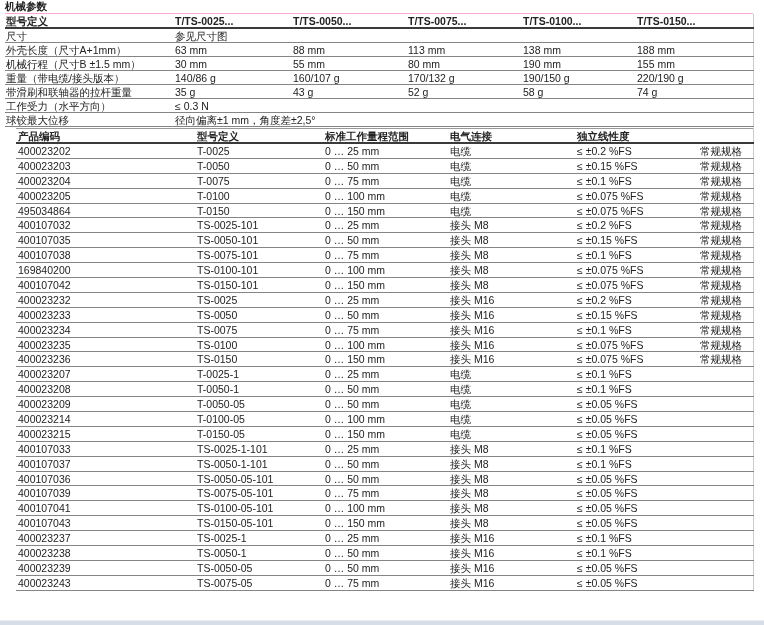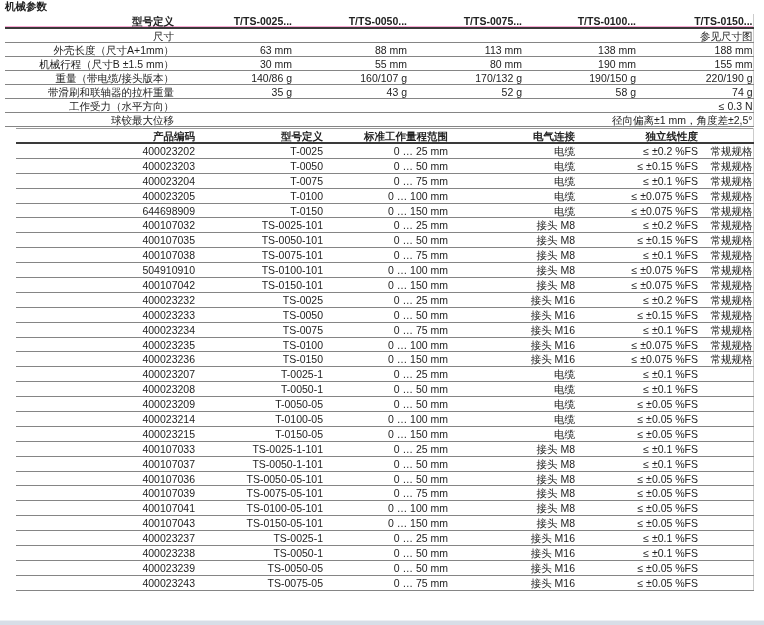--- a/index.html
+++ b/index.html
@@ -4,23 +4,23 @@
 <style>
   html,body{margin:0;padding:0;}
   body{
     width:764px;height:625px;position:relative;background:#ffffff;overflow:hidden;
     font-family:"Liberation Sans","DejaVu Sans",sans-serif;color:#222222;
     -webkit-font-smoothing:antialiased;
   }
   .sec-title{
     position:absolute;left:5px;top:0;width:748px;height:12px;
     font-size:10.5px;font-weight:bold;line-height:12px;
-    border-bottom:1px solid #f9a8d4;padding-bottom:14px;
-  }
-  table{border-collapse:collapse;table-layout:fixed;text-align:right;}
+    border-bottom:1px solid #f9a8d4;padding-bottom:1px;
+  }
+  table{border-collapse:collapse;table-layout:fixed;}
   #mech-table{
     position:absolute;left:5px;top:14px;width:748px;
     border-right:1px solid #cccccc;
   }
   #mech-table td{
     font-size:10.5px;line-height:12px;vertical-align:top;
     padding:1px 0 0 1px;overflow:hidden;white-space:nowrap;
   }
   #mech-table thead td{
     font-weight:bold;height:11px;border-bottom:2px solid #3a3a3a;
@@ -165,21 +165,21 @@
       </tr>
       <tr>
         <td>400023205</td>
         <td>T-0100</td>
         <td>0 … 100 mm</td>
         <td>电缆</td>
         <td>≤ ±0.075 %FS</td>
         <td>常规规格</td>
       </tr>
       <tr>
-        <td>644698909</td>
+        <td>495034864</td>
         <td>T-0150</td>
         <td>0 … 150 mm</td>
         <td>电缆</td>
         <td>≤ ±0.075 %FS</td>
         <td>常规规格</td>
       </tr>
       <tr>
         <td>400107032</td>
         <td>TS-0025-101</td>
         <td>0 … 25 mm</td>
@@ -197,21 +197,21 @@
       </tr>
       <tr>
         <td>400107038</td>
         <td>TS-0075-101</td>
         <td>0 … 75 mm</td>
         <td>接头 M8</td>
         <td>≤ ±0.1 %FS</td>
         <td>常规规格</td>
       </tr>
       <tr>
-        <td>504910910</td>
+        <td>169840200</td>
         <td>TS-0100-101</td>
         <td>0 … 100 mm</td>
         <td>接头 M8</td>
         <td>≤ ±0.075 %FS</td>
         <td>常规规格</td>
       </tr>
       <tr>
         <td>400107042</td>
         <td>TS-0150-101</td>
         <td>0 … 150 mm</td>

